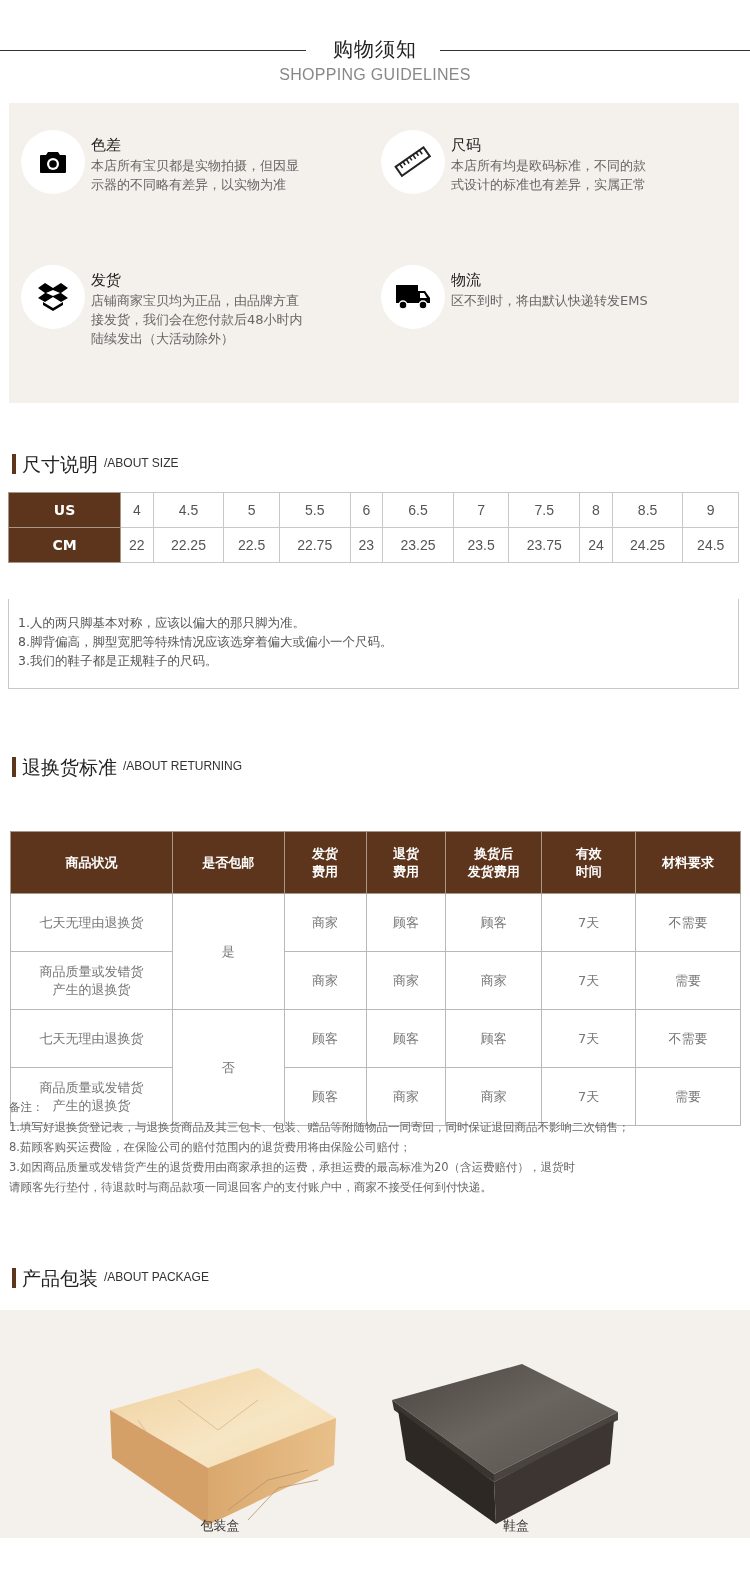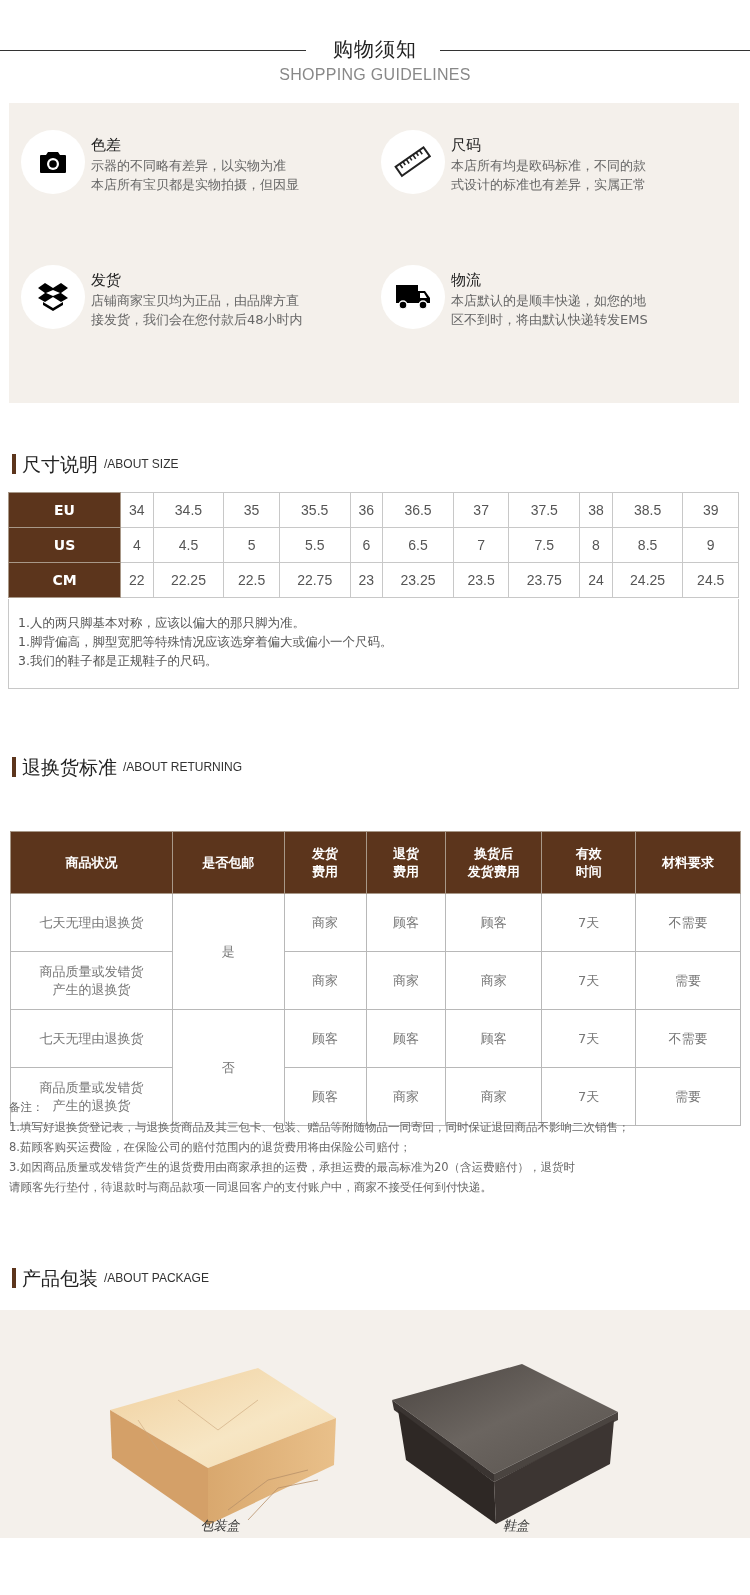--- a/index.html
+++ b/index.html
@@ -14,42 +14,42 @@
   .top-header .subtitle { position: absolute; top: 36px; left: 0; width: 750px; text-align: center; font-size: 16px; color: #888; font-family: "Liberation Sans", sans-serif; letter-spacing: 0.3px; }
 
   
   .guide-panel { position: absolute; top: 103px; left: 9px; width: 730px; height: 300px; background: #f4f0eb; }
   .guide-item { position: absolute; width: 340px; }
   .guide-item .circle { position: absolute; left: 0; top: 0; width: 64px; height: 64px; border-radius: 50%; background: #ffffff; display: flex; align-items: center; justify-content: center; }
   .guide-item .g-title { position: absolute; left: 70px; top: 6px; font-size: 15px; color: #222; }
   .guide-item .g-desc { position: absolute; left: 70px; top: 26px; width: 262px; font-size: 13px; line-height: 19px; color: #666; }
 
   
-  .sec-head { position: absolute; left: 12px; height: 24px; display: flex; align-items: center; }
+  .sec-head { position: absolute; left: 12px; height: 24px; display: flex; align-items: flex-start; }
   .sec-head .bar { width: 4px; height: 20px; background: #5c351c; margin-right: 6px; align-self: center; }
   .sec-head .cn { font-size: 19px; color: #222; line-height: 24px; }
   .sec-head .en { font-size: 12px; color: #333; margin-left: 6px; font-family: "Liberation Sans", sans-serif; line-height: 22px; }
 
   
   .size-table { position: absolute; top: 492px; left: 8px; width: 731px; border-collapse: collapse; }
   .size-table td { height: 35px; text-align: center; font-size: 14px; color: #555; border: 1px solid #c8c8c8; font-family: "Liberation Sans", sans-serif; }
   .size-table td.rowhead { background: #5c351c; color: #fff; width: 112px; font-weight: bold; border-color: #a89888; font-family: "DejaVu Sans", sans-serif; font-size: 14px; }
   .size-notes { position: absolute; top: 599px; left: 8px; width: 731px; height: 90px; border: 1px solid #c8c8c8; border-top: none; padding: 14px 9px 0 9px; font-size: 12.5px; line-height: 19px; color: #555; }
 
   
   .ret-table { position: absolute; top: 787px; left: 10px; width: 731px; border-collapse: collapse; margin-top: 44px; }
   .ret-table th { background: #5c351c; color: #fff; font-size: 13px; font-weight: bold; height: 62px; border: 1px solid #a89888; line-height: 18px; }
   .ret-table td { text-align: center; font-size: 13px; color: #777; border: 1px solid #b8b8b8; line-height: 18px; }
   .ret-table tr.r td { height: 58px; }
 
   
   .ret-notes { position: absolute; top: 1097px; left: 9px; width: 735px; font-size: 11.5px; line-height: 20px; color: #666; }
 
   
-  .pkg-panel { position: absolute; top: 1310px; left: 0; width: 750px; height: 228px; background: #f4f0eb; font-style: italic; }
+  .pkg-panel { position: absolute; top: 1310px; left: 0; width: 750px; height: 228px; background: #f4f0eb; }
   .pkg-item { position: absolute; text-align: center; }
   .pkg-label { position: absolute; font-size: 13px; color: #333; width: 120px; text-align: center; }
 </style>
 </head>
 <body>
 
 <div class="top-header">
   <div class="line left"></div>
   <div class="line right"></div>
   <div class="title">购物须知</div>
@@ -60,22 +60,22 @@
   <div class="guide-item" style="left:12px; top:27px;">
     <div class="circle">
       <svg width="28" height="24" viewBox="0 0 28 24">
           <path d="M9 2 L19 2 L21 5 L26 5 Q27 5 27 6 L27 22 Q27 23 26 23 L2 23 Q1 23 1 22 L1 6 Q1 5 2 5 L7 5 Z" fill="#000"></path>
           <circle cx="14" cy="14" r="6" fill="#fff"></circle>
           <circle cx="14" cy="14" r="3.8" fill="#000"></circle>
         </svg>
     </div>
     <div class="g-title">色差</div>
     <div class="g-desc">
+      <div>本店所有宝贝都是实物拍摄，但因显</div>
       <div>示器的不同略有差异，以实物为准</div>
-      <div>本店所有宝贝都是实物拍摄，但因显</div>
     </div>
   </div>
 
   <div class="guide-item" style="left:372px; top:27px;">
     <div class="circle">
       <svg width="40" height="40" viewBox="0 0 40 40">
           <g transform="rotate(-35 20 20)">
             <rect x="3" y="14" width="34" height="11" fill="none" stroke="#222" stroke-width="2"></rect>
             <path d="M8 14 v5 M12 14 v4 M16 14 v5 M20 14 v4 M24 14 v5 M28 14 v4 M32 14 v5" stroke="#222" stroke-width="1.6"></path>
           </g>
@@ -93,63 +93,49 @@
       <svg width="32" height="32" viewBox="0 0 32 32">
           <path d="M8 2 L16 7 L24 2 L31 7 L24 12 L31 17 L24 21 L16 16 L8 21 L1 17 L8 12 L1 7 Z" fill="#000"></path>
           <path d="M16 9 L23 12 L16 15 L9 12 Z" fill="#fff"></path>
           <path d="M6 21 L16 27 L26 21 L26 24 L16 30 L6 24 Z" fill="#000"></path>
         </svg>
     </div>
     <div class="g-title">发货</div>
     <div class="g-desc">
       <div>店铺商家宝贝均为正品，由品牌方直</div>
       <div>接发货，我们会在您付款后48小时内</div>
+      <div>陆续发出（大活动除外）</div>
     </div>
   </div>
 
   <div class="guide-item" style="left:372px; top:162px;">
     <div class="circle">
       <svg width="36" height="28" viewBox="0 0 36 28">
           <rect x="1" y="2" width="22" height="18" fill="#000"></rect>
           <path d="M23 8 L30 8 L35 15 L35 20 L23 20 Z" fill="#000"></path>
           <path d="M25 10 L29 10 L32 15 L25 15 Z" fill="#fff"></path>
           <circle cx="8" cy="22" r="4" fill="#000" stroke="#fff" stroke-width="1.5"></circle>
           <circle cx="28" cy="22" r="4" fill="#000" stroke="#fff" stroke-width="1.5"></circle>
         </svg>
     </div>
     <div class="g-title">物流</div>
     <div class="g-desc">
-      <div>本店默认的是顺丰快递，如您的地</div>
       <div>区不到时，将由默认快递转发EMS</div>
     </div>
   </div>
 </div>
 
 <div class="sec-head" style="top:452px;">
   <div class="bar"></div>
   <span class="cn">尺寸说明</span>
   <span class="en">/ABOUT SIZE</span>
 </div>
 
 <table class="size-table">
   <tbody>
-      <tr>
-    <td class="rowhead">EU</td>
-    <td>34</td>
-    <td>34.5</td>
-    <td>35</td>
-    <td>35.5</td>
-    <td>36</td>
-    <td>36.5</td>
-    <td>37</td>
-    <td>37.5</td>
-    <td>38</td>
-    <td>38.5</td>
-    <td>39</td>
-  </tr>
   <tr>
     <td class="rowhead">US</td>
     <td>4</td>
     <td>4.5</td>
     <td>5</td>
     <td>5.5</td>
     <td>6</td>
     <td>6.5</td>
     <td>7</td>
     <td>7.5</td>
@@ -169,21 +155,21 @@
     <td>23.75</td>
     <td>24</td>
     <td>24.25</td>
     <td>24.5</td>
   </tr>
 </tbody>
   </table>
 
 <div class="size-notes">
   <div>1.人的两只脚基本对称，应该以偏大的那只脚为准。</div>
-  <div>1.脚背偏高，脚型宽肥等特殊情况应该选穿着偏大或偏小一个尺码。</div>
+  <div>8.脚背偏高，脚型宽肥等特殊情况应该选穿着偏大或偏小一个尺码。</div>
   <div>3.我们的鞋子都是正规鞋子的尺码。</div>
 </div>
 
 <div class="sec-head" style="top:755px;">
   <div class="bar"></div>
   <span class="cn">退换货标准</span>
   <span class="en">/ABOUT RETURNING</span>
 </div>
 
 <table class="ret-table">

